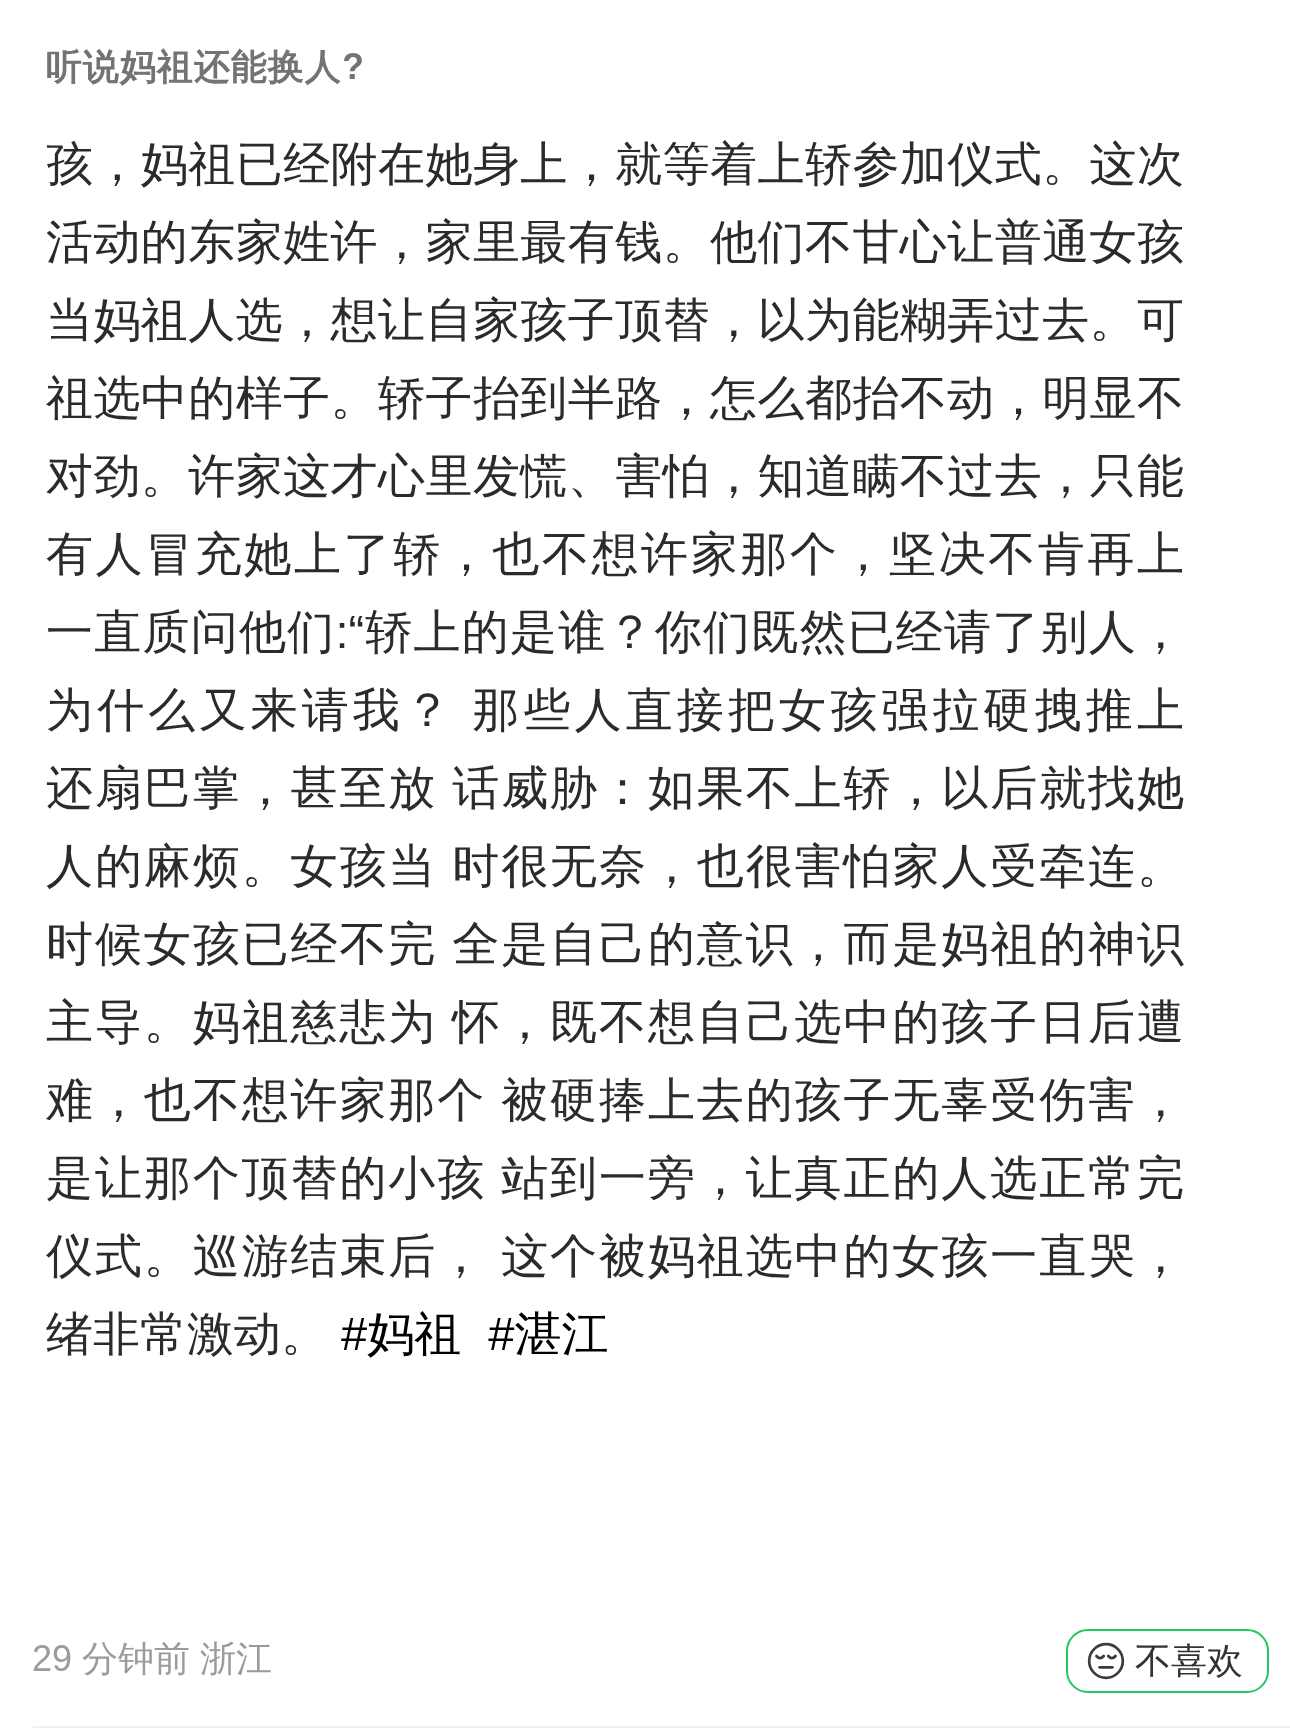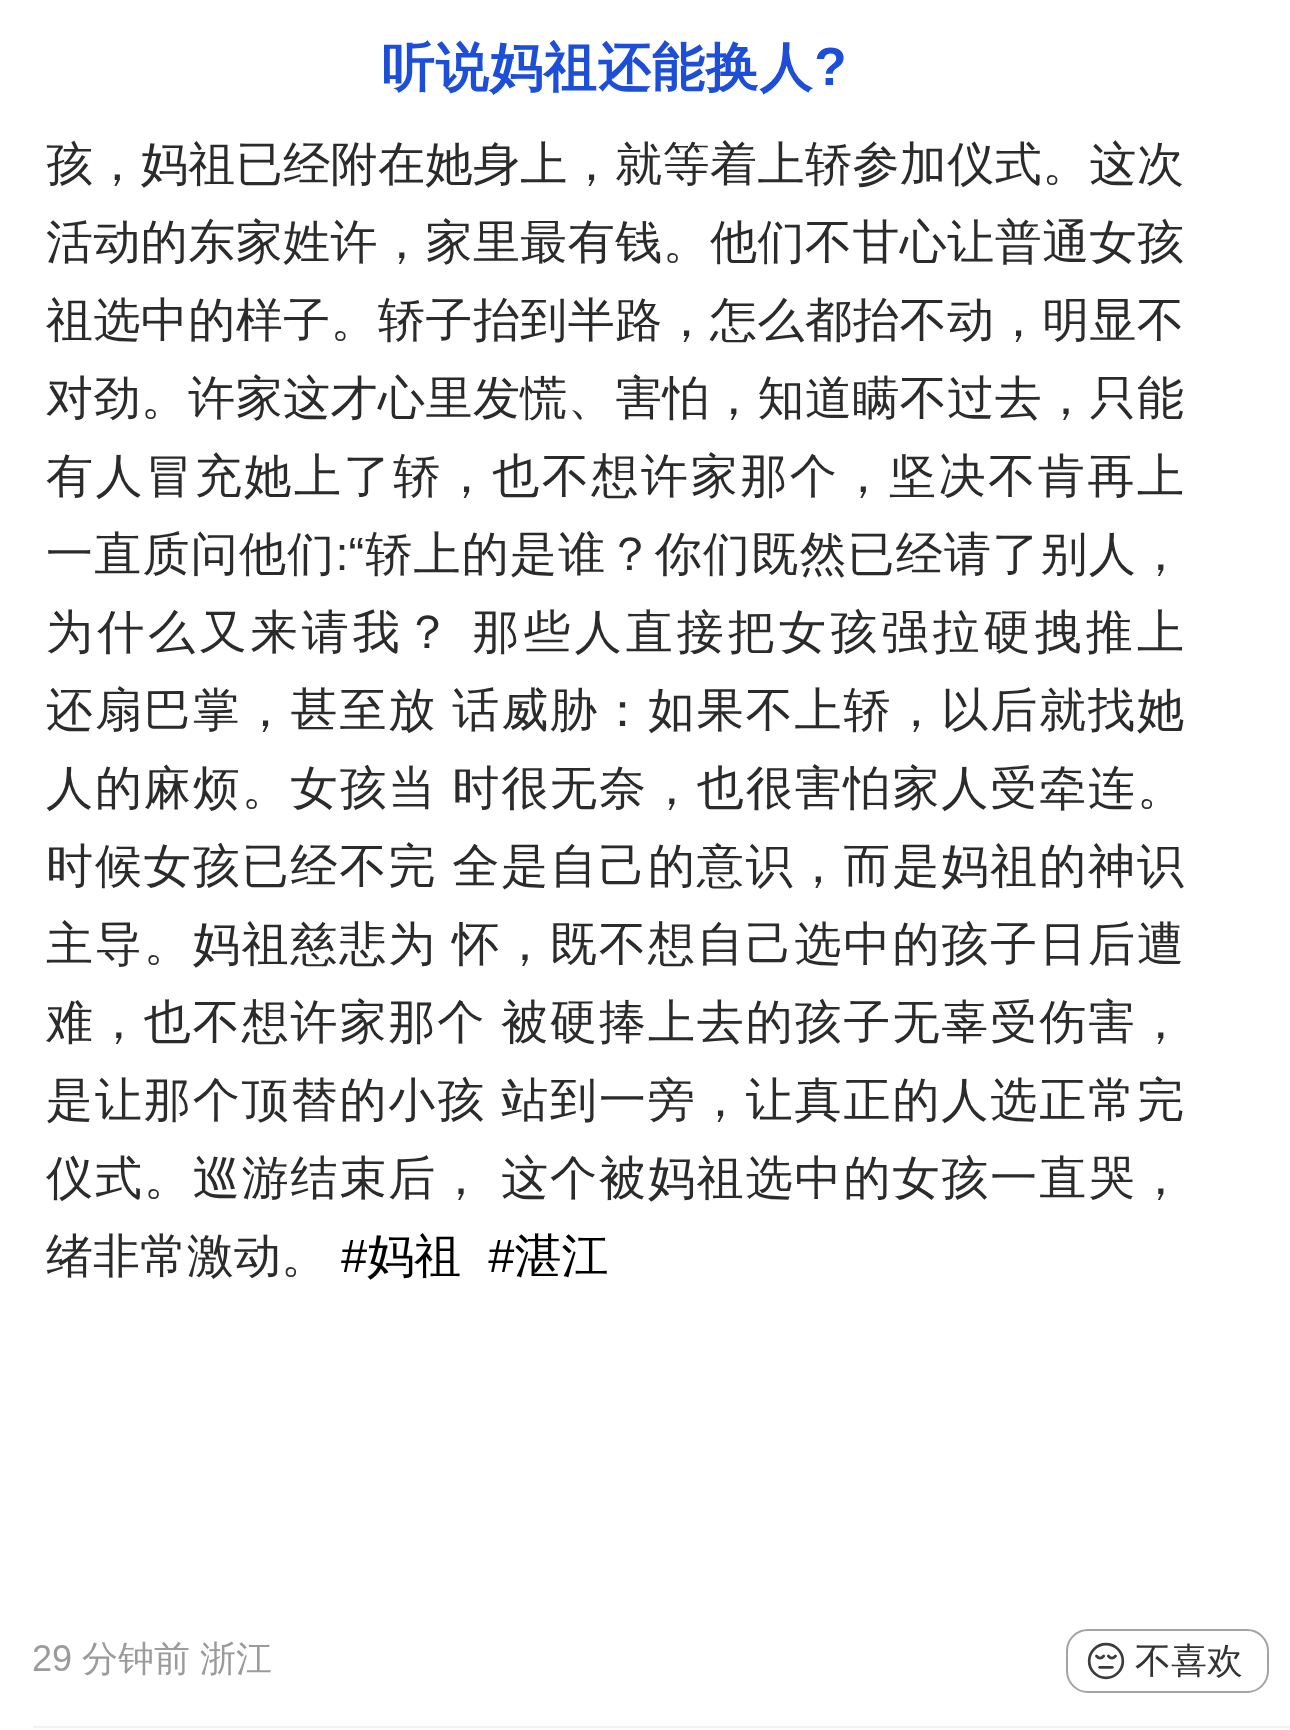--- a/index.html
+++ b/index.html
@@ -13,26 +13,25 @@
     background: #ffffff;
     overflow: hidden;
   }
 
   .content {
     padding: 0 106px 0 46px; 
   }
 
   .post-title {
     padding-top: 36px;
-    font-size: 53px;
+    font-size: 36px;
     line-height: 62px;
     font-weight: 700;
-    color: #1d4ed8;
+    color: #737373;
     letter-spacing: 1px;
-    text-align: center;
   }
 
   .post-body {
     margin-top: 27px;
     font-size: 47px;
     line-height: 78px;
     color: #2b2b2b;
   }
 
   .body-line {
@@ -79,21 +78,21 @@
   .dislike-button {
     position: absolute;
     left: 1066px;
     top: 1629px;
     height: 64px;
     padding: 0 24px 0 18px;
     display: flex;
     align-items: center;
     gap: 9px;
     background: #ffffff;
-    border: 2px solid #a3a3a3;
+    border: 2px solid #22c55e;
     border-radius: 22px;
     cursor: pointer;
     font-family: inherit;
   }
 
   .dislike-button .face-icon {
     display: block;
     width: 40px;
     height: 40px;
   }
@@ -118,20 +117,21 @@
 
 <div class="page">
 
   <div class="content">
     <h1 class="post-title">听说妈祖还能换人?</h1>
 
     <div class="post-body">
 
         <div class="body-line">孩，妈祖已经附在她身上，就等着上轿参加仪式。这次</div>
         <div class="body-line">活动的东家姓许，家里最有钱。他们不甘心让普通女孩</div>
+        <div class="body-line">当妈祖人选，想让自家孩子顶替，以为能糊弄过去。可</div>
         <div class="body-line">祖选中的样子。轿子抬到半路，怎么都抬不动，明显不</div>
         <div class="body-line">对劲。许家这才心里发慌、害怕，知道瞒不过去，只能</div>
         <div class="body-line">有人冒充她上了轿，也不想许家那个，坚决不肯再上轿。</div>
         <div class="body-line">一直质问他们:“轿上的是谁？你们既然已经请了别人，</div>
         <div class="body-line">为什么又来请我？ 那些人直接把女孩强拉硬拽推上轿，</div>
         <div class="body-line">还扇巴掌，甚至放 话威胁：如果不上轿，以后就找她家</div>
         <div class="body-line">人的麻烦。女孩当 时很无奈，也很害怕家人受牵连。这</div>
         <div class="body-line">时候女孩已经不完 全是自己的意识，而是妈祖的神识在</div>
         <div class="body-line">主导。妈祖慈悲为 怀，既不想自己选中的孩子日后遭</div>
         <div class="body-line">难，也不想许家那个 被硬捧上去的孩子无辜受伤害，于</div>

